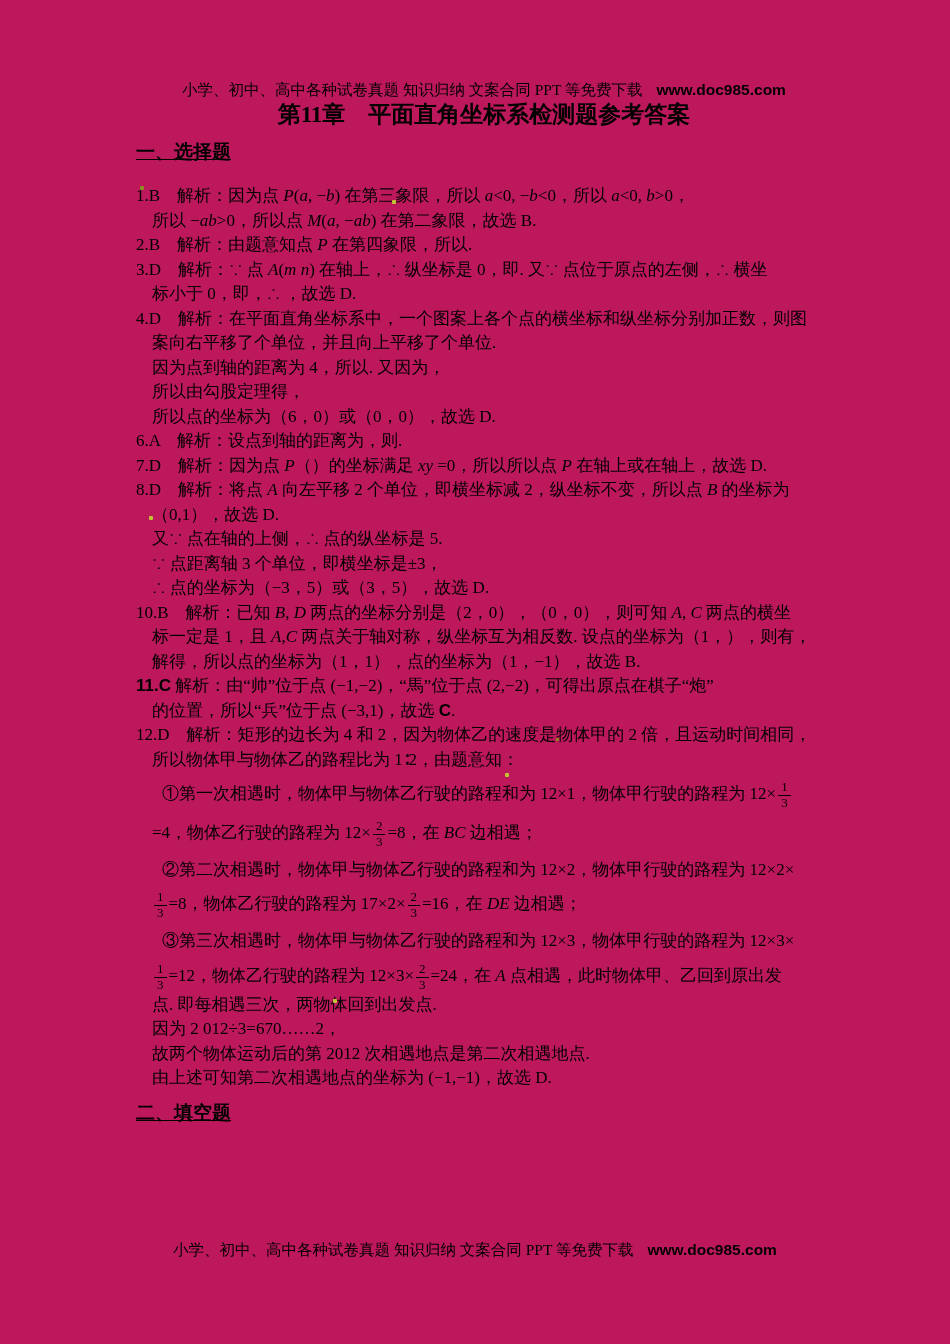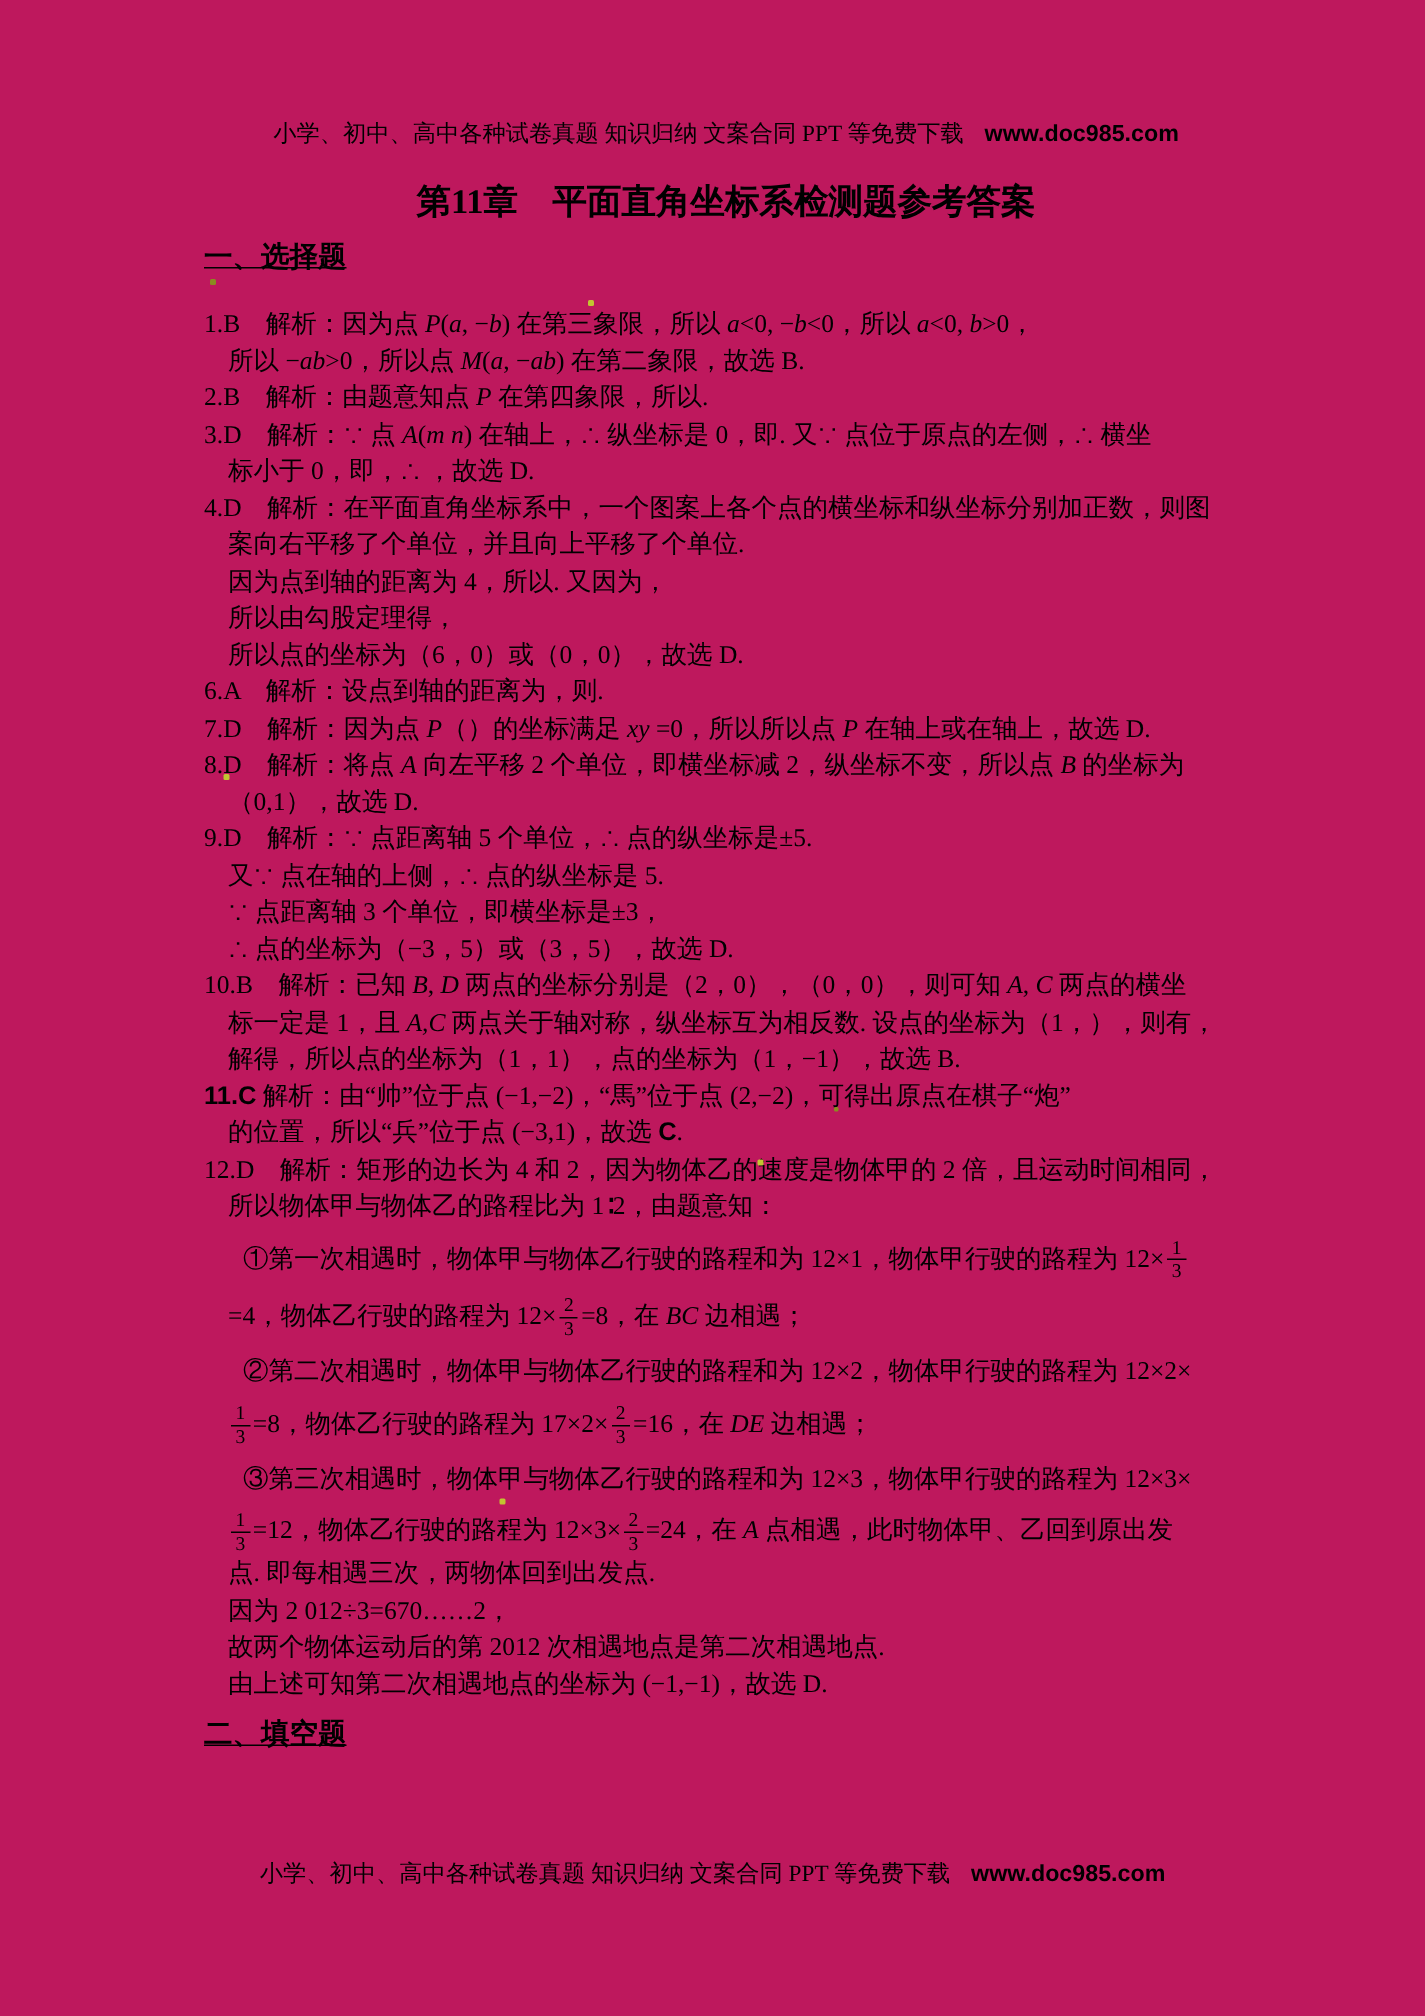--- a/index.html
+++ b/index.html
@@ -21,21 +21,20 @@
   }
   .watermark .url{
     font-family:"Liberation Sans","DejaVu Sans",sans-serif;
     font-weight:600;
     margin-left:10px;
   }
   .doc-title{
     text-align:center;
     font-size:23px;
     font-weight:bold;
-    margin-top:20px;
     line-height:30px;
   }
   .section-heading{
     font-size:19px;
     font-weight:bold;
     margin-top:9px;
     line-height:26px;
     text-decoration:underline;
   }
   #doc-body{margin-top:19px;}
@@ -92,21 +91,20 @@
         <div class="l ind1"><span class="t">标小于 0，即，∴ ，故选 D.</span></div>
         <div class="l"><span class="t">4.D　解析：在平面直角坐标系中，一个图案上各个点的横坐标和纵坐标分别加正数，则图</span></div>
         <div class="l ind1"><span class="t">案向右平移了个单位，并且向上平移了个单位.</span></div>
         <div class="l ind1"><span class="t">因为点到轴的距离为 4，所以. 又因为，</span></div>
         <div class="l ind1"><span class="t">所以由勾股定理得，</span></div>
         <div class="l ind1"><span class="t">所以点的坐标为（6，0）或（0，0），故选 D.</span></div>
         <div class="l"><span class="t">6.A　解析：设点到轴的距离为，则.</span></div>
         <div class="l"><span class="t">7.D　解析：因为点 </span><span class="m">P</span><span class="t">（）的坐标满足 </span><span class="m">xy</span><span class="t"> =0，所以所以点 </span><span class="m">P</span><span class="t"> 在轴上或在轴上，故选 D.</span></div>
         <div class="l"><span class="t">8.D　解析：将点 </span><span class="m">A</span><span class="t"> 向左平移 2 个单位，即横坐标减 2，纵坐标不变，所以点 </span><span class="m">B</span><span class="t"> 的坐标为</span></div>
         <div class="l ind1"><span class="t">（0,1），故选 D.</span></div>
-        <div class="l"><span class="t">9.D　解析：∵ 点距离轴 5 个单位，∴ 点的纵坐标是±5.</span></div>
         <div class="l ind1"><span class="t">又∵ 点在轴的上侧，∴ 点的纵坐标是 5.</span></div>
         <div class="l ind1"><span class="t">∵ 点距离轴 3 个单位，即横坐标是±3，</span></div>
         <div class="l ind1"><span class="t">∴ 点的坐标为（−3，5）或（3，5），故选 D.</span></div>
         <div class="l"><span class="t">10.B　解析：已知 </span><span class="m">B</span><span class="t">,  </span><span class="m">D</span><span class="t"> 两点的坐标分别是（2，0），（0，0），则可知 </span><span class="m">A</span><span class="t">,  </span><span class="m">C</span><span class="t"> 两点的横坐</span></div>
         <div class="l ind1"><span class="t">标一定是 1，且 </span><span class="m">A,C</span><span class="t"> 两点关于轴对称，纵坐标互为相反数. 设点的坐标为（1，），则有，</span></div>
         <div class="l ind1"><span class="t">解得，所以点的坐标为（1，1），点的坐标为（1，−1），故选 B.</span></div>
         <div class="l"><span class="s">11.C</span><span class="t"> 解析：由“帅”位于点 (−1,−2)，“馬”位于点 (2,−2)，可得出原点在棋子“炮”</span></div>
         <div class="l ind1"><span class="t">的位置，所以“兵”位于点 (−3,1)，故选 </span><span class="s">C</span><span class="t">.</span></div>
         <div class="l"><span class="t">12.D　解析：矩形的边长为 4 和 2，因为物体乙的速度是物体甲的 2 倍，且运动时间相同，</span></div>
         <div class="l ind1"><span class="t">所以物体甲与物体乙的路程比为 1∶2，由题意知：</span></div>

